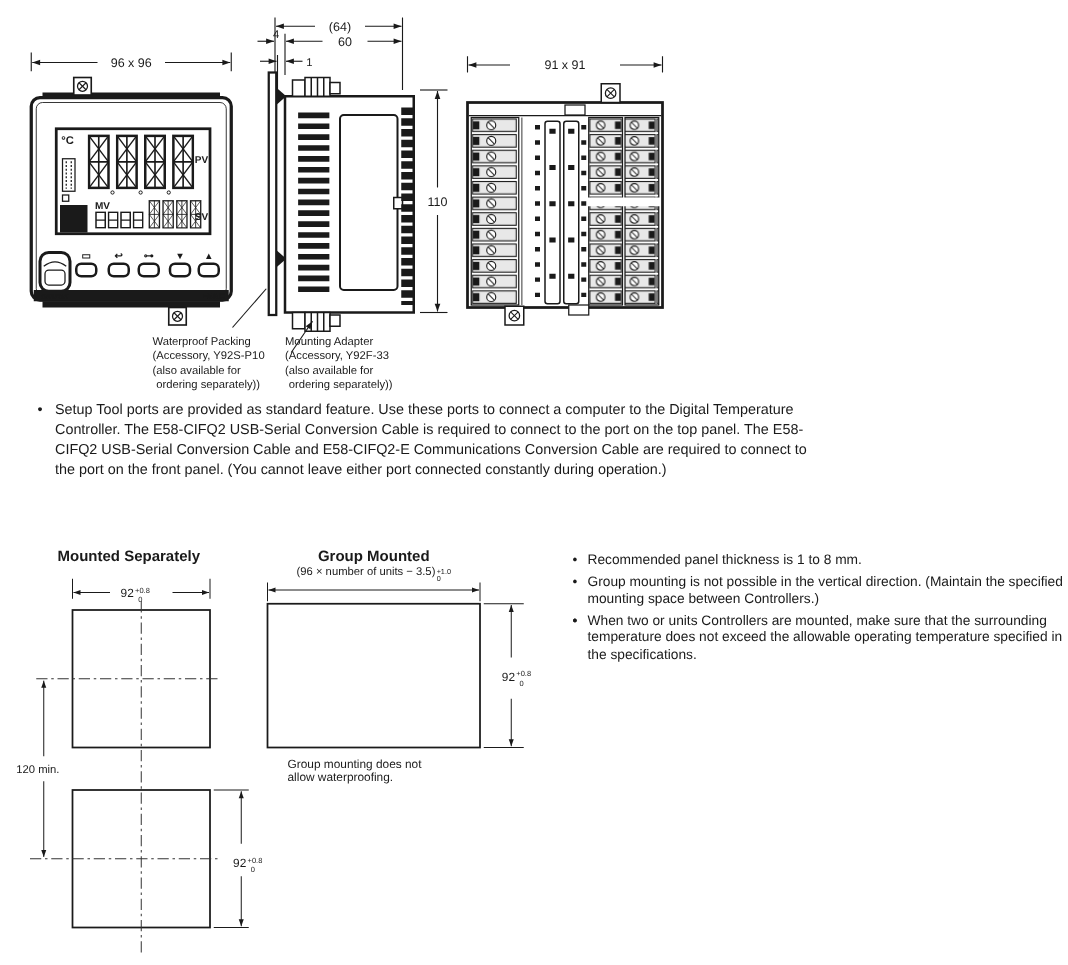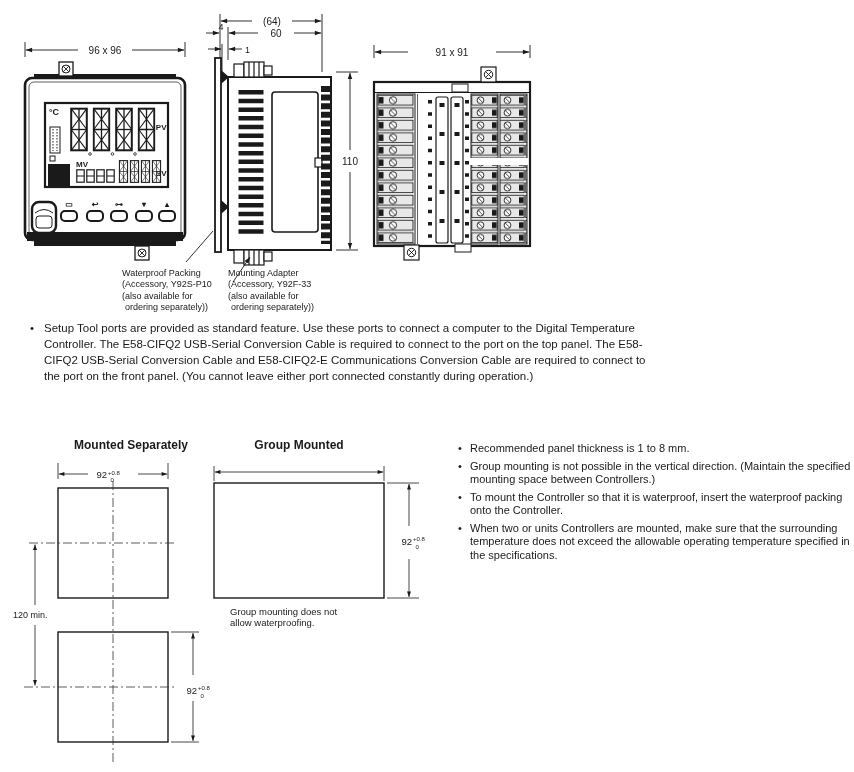--- a/index.html
+++ b/index.html
@@ -8,21 +8,21 @@
   svg{position:absolute;left:0;top:0;}
   svg text{font-family:"Liberation Sans", sans-serif;fill:#1a1a1a;}
   .lbl10{font-size:10px;}
   .lbl9{font-size:9px;}
   .lbl6{font-size:6px;}
   .callout{position:absolute;font-size:9px;line-height:11.3px;}
   .callout .c4{padding-left:3px;}
   .setup-note{position:absolute;left:30px;top:320px;width:604px;font-size:11.5px;line-height:16px;padding-left:14px;}
   .setup-note .blt{position:absolute;left:0;top:0;}
   .cutout-title{position:absolute;font-weight:bold;font-size:12px;text-align:center;}
-  .t-sep{left:56px;top:438px;width:150px;}
+  .t-sep{left:28px;top:438px;width:150px;}
   .t-grp{left:214px;top:438px;width:170px;}
   .grp-formula{position:absolute;left:196px;top:452px;width:206px;text-align:center;font-size:9px;}
   .tolstack{display:inline-flex;flex-direction:column;align-items:flex-start;font-size:5.8px;line-height:6px;vertical-align:1px;margin-left:1px;}
   .grp-caption{position:absolute;left:218px;top:606px;font-size:9.5px;line-height:11px;margin-left:12px;}
   .notes{position:absolute;left:458px;top:442px;width:394px;font-size:11px;line-height:13.5px;}
   .note{position:relative;padding-left:12px;margin-bottom:4px;}
   .note .blt{position:absolute;left:0;top:0;}
 </style>
 </head>
 <body>
@@ -280,20 +280,26 @@
     <div>(also available for</div>
     <div class="c4">ordering separately))</div>
   </div>
 
   <div class="setup-note">
     <span class="blt">•</span><span>Setup Tool ports are provided as standard feature. Use these ports to connect a computer to the Digital Temperature Controller. The E58-CIFQ2 USB-Serial Conversion Cable is required to connect to the port on the top panel. The E58-CIFQ2 USB-Serial Conversion Cable and E58-CIFQ2-E Communications Conversion Cable are required to connect to the port on the front panel. (You cannot leave either port connected constantly during operation.)</span>
   </div>
 
   <div class="cutout-title t-sep">Mounted Separately</div>
   <div class="cutout-title t-grp">Group Mounted</div>
+  <div class="grp-formula">
+    <span>(96 × number of units − 3.5)</span><span class="tolstack">
+        <span>+1.0</span>
+        <span>0</span>
+      </span>
+  </div>
 
   <svg style="top:435px;" width="460" height="337" viewBox="0 0 460 337">
     <g stroke="#1a1a1a">
 
       <g stroke-width="0.8">
         <line x1="58" y1="28" x2="58" y2="44"></line>
         <line x1="168" y1="28" x2="168" y2="44"></line>
         <line x1="88" y1="39" x2="58.8" y2="39" marker-end="url(#ar)"></line>
         <line x1="138" y1="39" x2="167.2" y2="39" marker-end="url(#ar)"></line>
       </g>
@@ -350,20 +356,20 @@
   </div>
 
   <div class="notes">
     <div class="note">
       <span class="blt">•</span><span>Recommended panel thickness is 1 to 8 mm.</span>
     </div>
     <div class="note">
       <span class="blt">•</span><span>Group mounting is not possible in the vertical direction. (Maintain the specified mounting space between Controllers.)</span>
     </div>
     <div class="note">
-      <span class="blt">•</span><span>To mount the Controller so that it is waterproof, insert the waterproof packing onto the Controller.</span>
+      <span class="blt">•</span>
     </div>
     <div class="note">
       <span class="blt">•</span><span>When two or units Controllers are mounted, make sure that the surrounding temperature does not exceed the allowable operating temperature specified in the specifications.</span>
     </div>
   </div>
 
 </div>
 
 </body></html>

